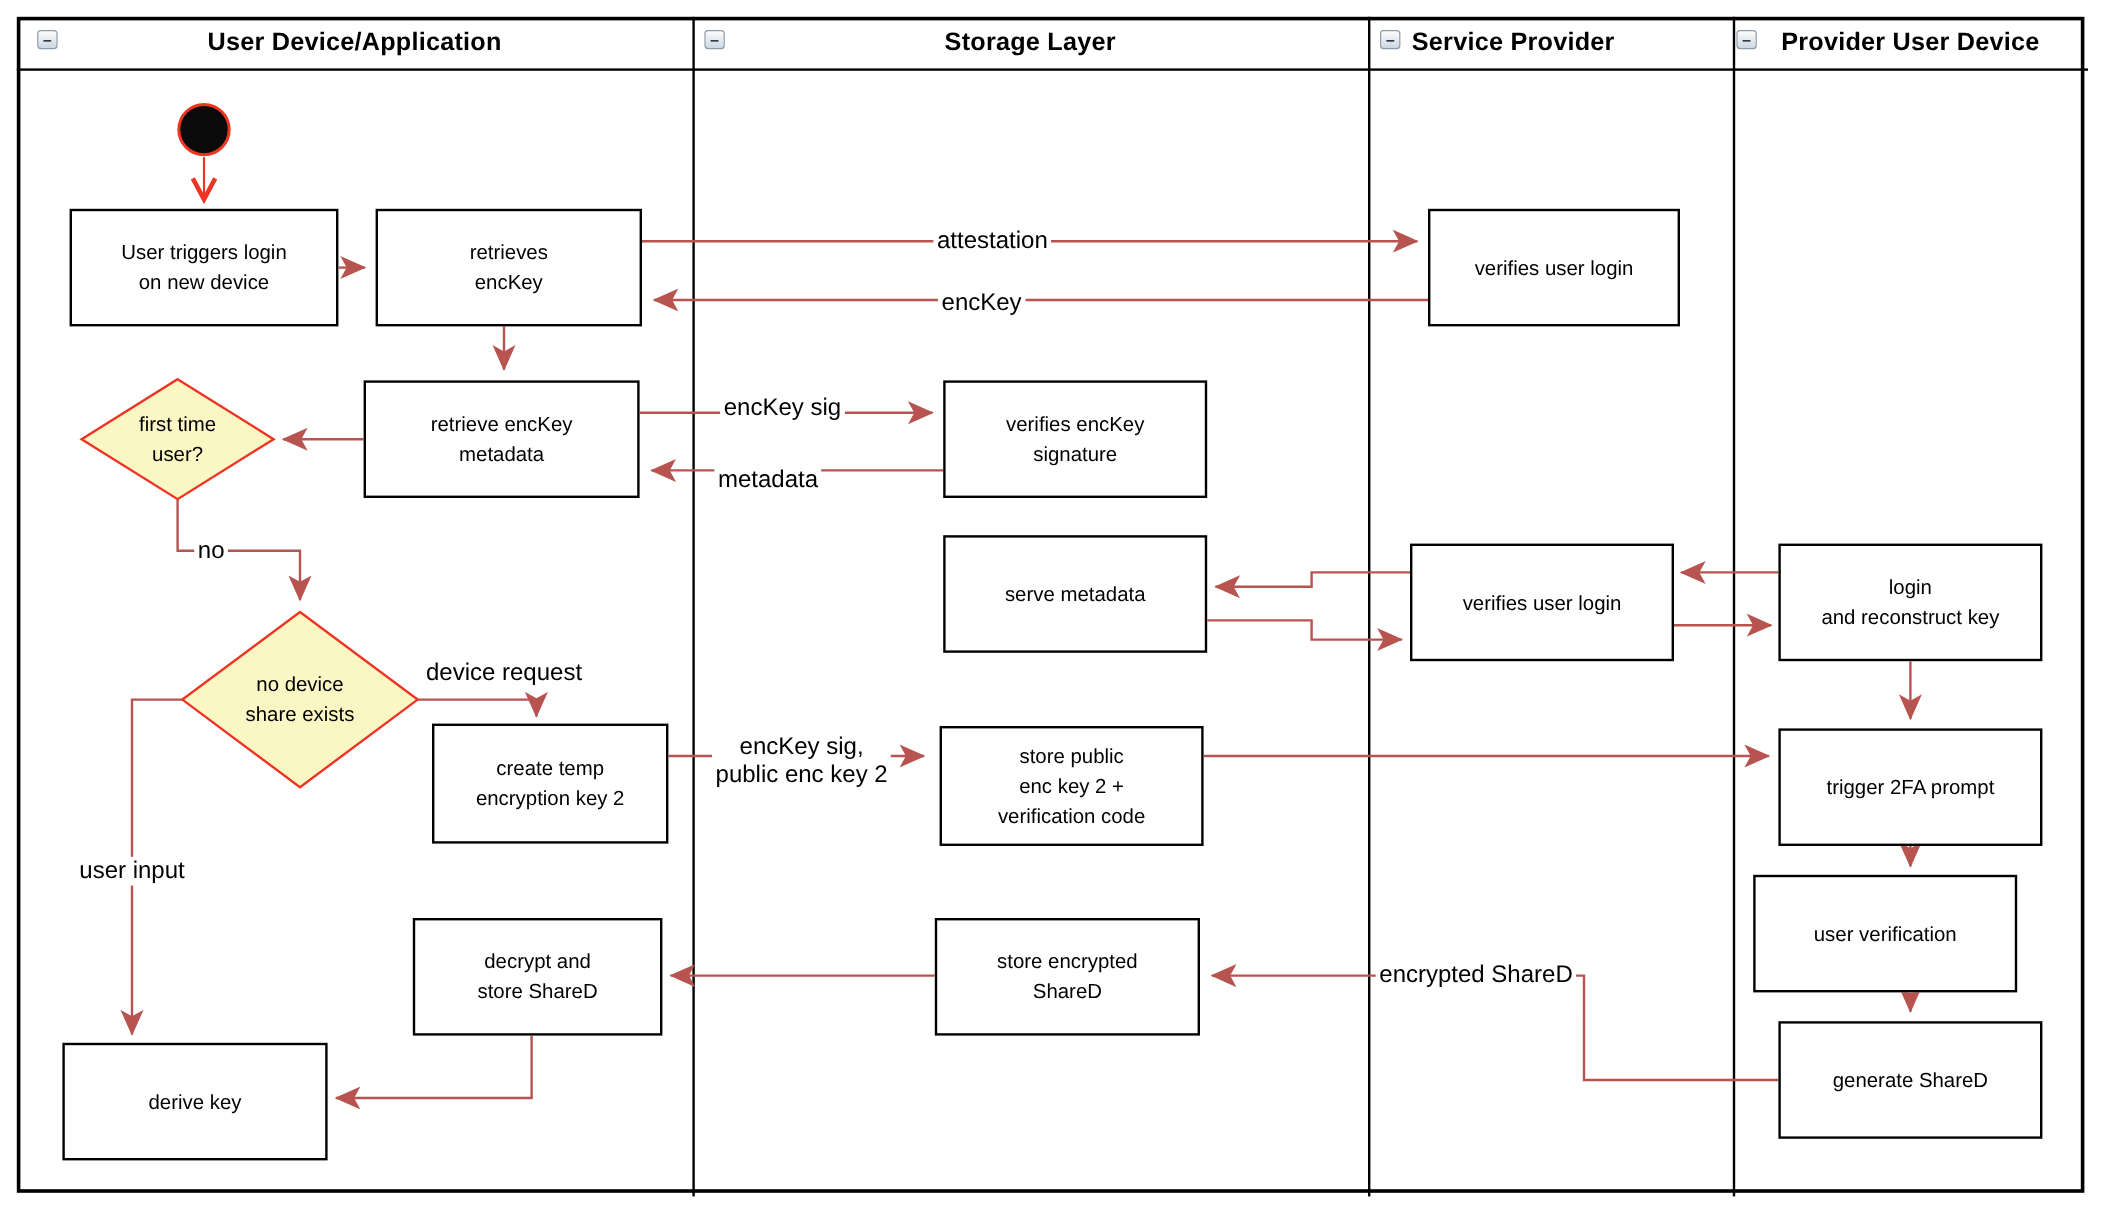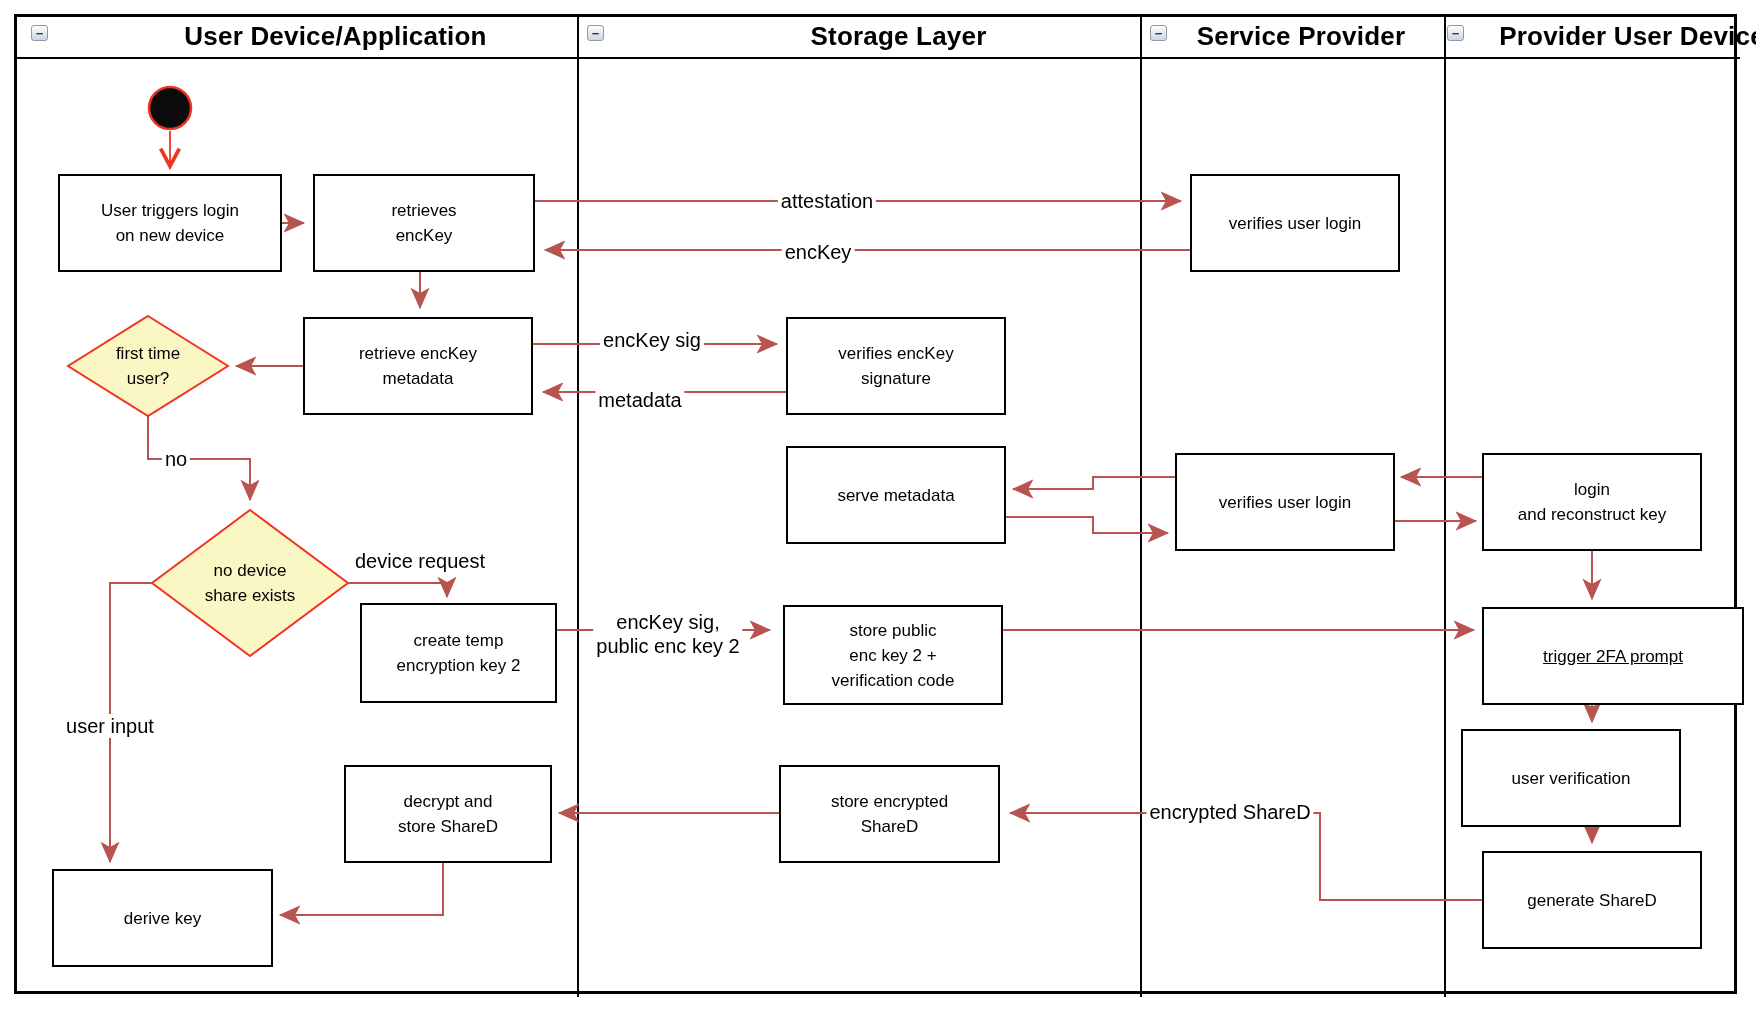--- a/index.html
+++ b/index.html
@@ -7,21 +7,21 @@
     --node-border:#000000; --lane-border:#000000; --start-fill:#0B0B0B;
   }
   html,body{margin:0;padding:0;background:#ffffff;}
   #canvas{position:relative;width:1756px;height:1026px;background:#ffffff;
           font-family:"Liberation Sans", sans-serif;color:#000;overflow:hidden;}
   .pool-border{position:absolute;left:14px;top:14px;width:1723px;height:980px;
                border:3px solid var(--lane-border);box-sizing:border-box;background:transparent;}
   .vline{position:absolute;top:14px;height:983px;width:2px;background:var(--lane-border);}
   .hline{position:absolute;left:14px;top:57px;width:1726px;height:2px;background:var(--lane-border);}
   .lane-title{position:absolute;top:21px;height:30px;display:flex;align-items:center;justify-content:center;
-              font-size:26px;font-weight:bold;letter-spacing:0.2px;margin-left:40px;}
+              font-size:21px;font-weight:bold;letter-spacing:0.2px;}
   .collapse{position:absolute;width:17px;height:16px;border:1px solid #8e9aa8;border-radius:3px;
             background:linear-gradient(#fdfdfd,#cdd6e2);box-sizing:border-box;
             display:flex;align-items:center;justify-content:center;
             font-size:13px;font-weight:bold;color:#2e3a46;line-height:1;cursor:pointer;}
   svg.wires{position:absolute;left:0;top:0;z-index:1;}
   .edge{stroke:var(--arrow);stroke-width:2;fill:none;}
   .edge-red{stroke:var(--red);stroke-width:1.8;fill:none;}
   .diamond{fill:var(--diamond);stroke:var(--red);stroke-width:2;}
   .start{fill:var(--start-fill);stroke:var(--red);stroke-width:2.5;}
   .node{position:absolute;box-sizing:border-box;border:2px solid var(--node-border);background:#ffffff;
@@ -103,21 +103,21 @@
 signature</div>
   <div class="node" style="left:786px;top:446px;width:220px;height:98px;">serve metadata</div>
   <div class="node" style="left:1175px;top:453px;width:220px;height:98px;">verifies user login</div>
   <div class="node" style="left:1482px;top:453px;width:220px;height:98px;">login
 and reconstruct key</div>
   <div class="node" style="left:360px;top:603px;width:197px;height:100px;">create temp
 encryption key 2</div>
   <div class="node" style="left:783px;top:605px;width:220px;height:100px;text-align:center;">store public
 enc key 2 +
 verification code</div>
-  <div class="node" style="left:1482px;top:607px;width:262px;height:98px;text-decoration:underline;">trigger 2FA prompt</div>
+  <div class="node" style="left:1482px;top:607px;width:220px;height:98px;">trigger 2FA prompt</div>
   <div class="node" style="left:1461px;top:729px;width:220px;height:98px;">user verification</div>
   <div class="node" style="left:779px;top:765px;width:221px;height:98px;">store encrypted
 ShareD</div>
   <div class="node" style="left:344px;top:765px;width:208px;height:98px;">decrypt and
 store ShareD</div>
   <div class="node" style="left:1482px;top:851px;width:220px;height:98px;">generate ShareD</div>
   <div class="node" style="left:52px;top:869px;width:221px;height:98px;">derive key</div>
 
   <div class="dlabel" style="left:68px;top:316px;width:160px;height:100px;">first time
 user?</div>

